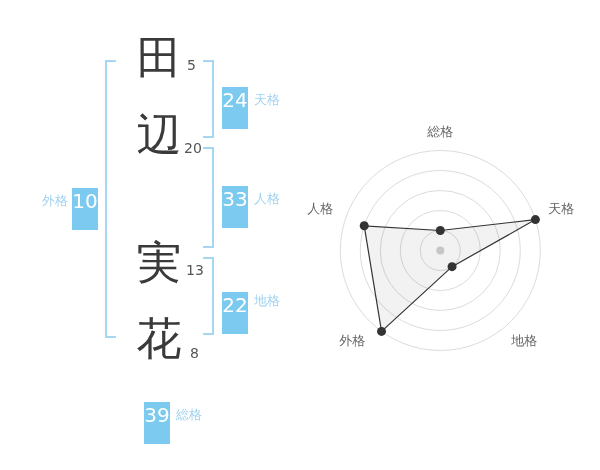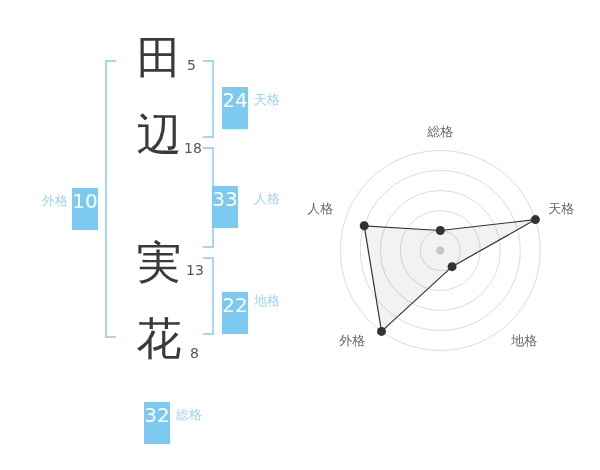--- a/index.html
+++ b/index.html
@@ -35,42 +35,42 @@
 <body>
 
 <div class="canvas">
 
   <div class="kanji" style="top:35px">田</div>
   <div class="kanji" style="top:112px">辺</div>
   <div class="kanji" style="top:240px">実</div>
   <div class="kanji" style="top:316px">花</div>
 
   <div class="stroke" style="left:187px;top:57px">5</div>
-  <div class="stroke" style="left:184px;top:140px">18</div>
+  <div class="stroke" style="left:184px;top:140px">20</div>
   <div class="stroke" style="left:186px;top:262px">13</div>
   <div class="stroke" style="left:190px;top:345px">8</div>
 
   <div class="bracket left" style="left:105px;top:60px;height:278px"></div>
   <div class="bracket right" style="left:203px;top:60px;height:78px"></div>
   <div class="bracket right" style="left:203px;top:147px;height:101px"></div>
   <div class="bracket right" style="left:203px;top:257px;height:78px"></div>
 
   <div class="badge-label right-align" style="left:28px;top:188px;width:40px">外格</div>
   <div class="badge" style="left:72px;top:188px">10</div>
 
   <div class="badge" style="left:222px;top:87px">24</div>
   <div class="badge-label" style="left:254px;top:87px">天格</div>
 
-  <div class="badge" style="left:212px;top:186px">33</div>
+  <div class="badge" style="left:222px;top:186px">33</div>
   <div class="badge-label" style="left:254px;top:186px">人格</div>
 
   <div class="badge" style="left:222px;top:292px">22</div>
   <div class="badge-label" style="left:254px;top:288px">地格</div>
 
-  <div class="badge" style="left:144px;top:402px">32</div>
+  <div class="badge" style="left:144px;top:402px">39</div>
   <div class="badge-label" style="left:176px;top:402px">総格</div>
 
   <svg id="radar" width="600" height="470" style="position:absolute;left:0;top:0">
       <circle cx="440.3" cy="250.5" r="20" fill="none" stroke="#dcdcdc" stroke-width="1"></circle>
       <circle cx="440.3" cy="250.5" r="40" fill="none" stroke="#dcdcdc" stroke-width="1"></circle>
       <circle cx="440.3" cy="250.5" r="60" fill="none" stroke="#dcdcdc" stroke-width="1"></circle>
       <circle cx="440.3" cy="250.5" r="80" fill="none" stroke="#dcdcdc" stroke-width="1"></circle>
       <circle cx="440.3" cy="250.5" r="100" fill="none" stroke="#dcdcdc" stroke-width="1"></circle>
       <polygon points="440.3,230.5 535.4056516295153,219.59830056250527 452.0557050458495,266.680339887499 381.5214747707527,331.40169943749476 364.2154786963877,225.7786404500042" fill="rgba(0,0,0,0.05)" stroke="#333333" stroke-width="1.2"></polygon>
       <circle cx="440.3" cy="230.5" r="4.5" fill="#333333"></circle>

